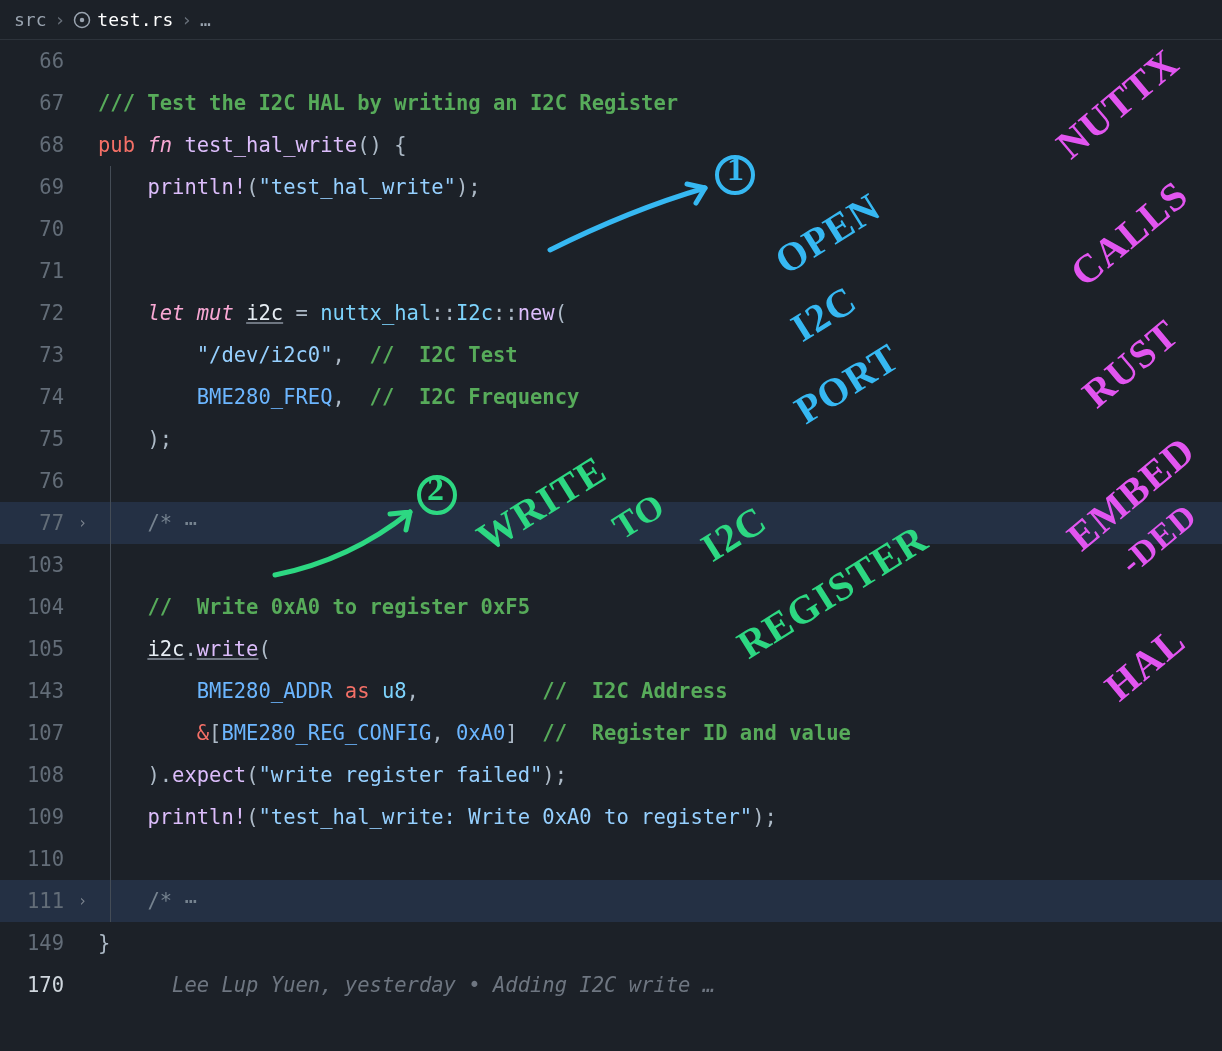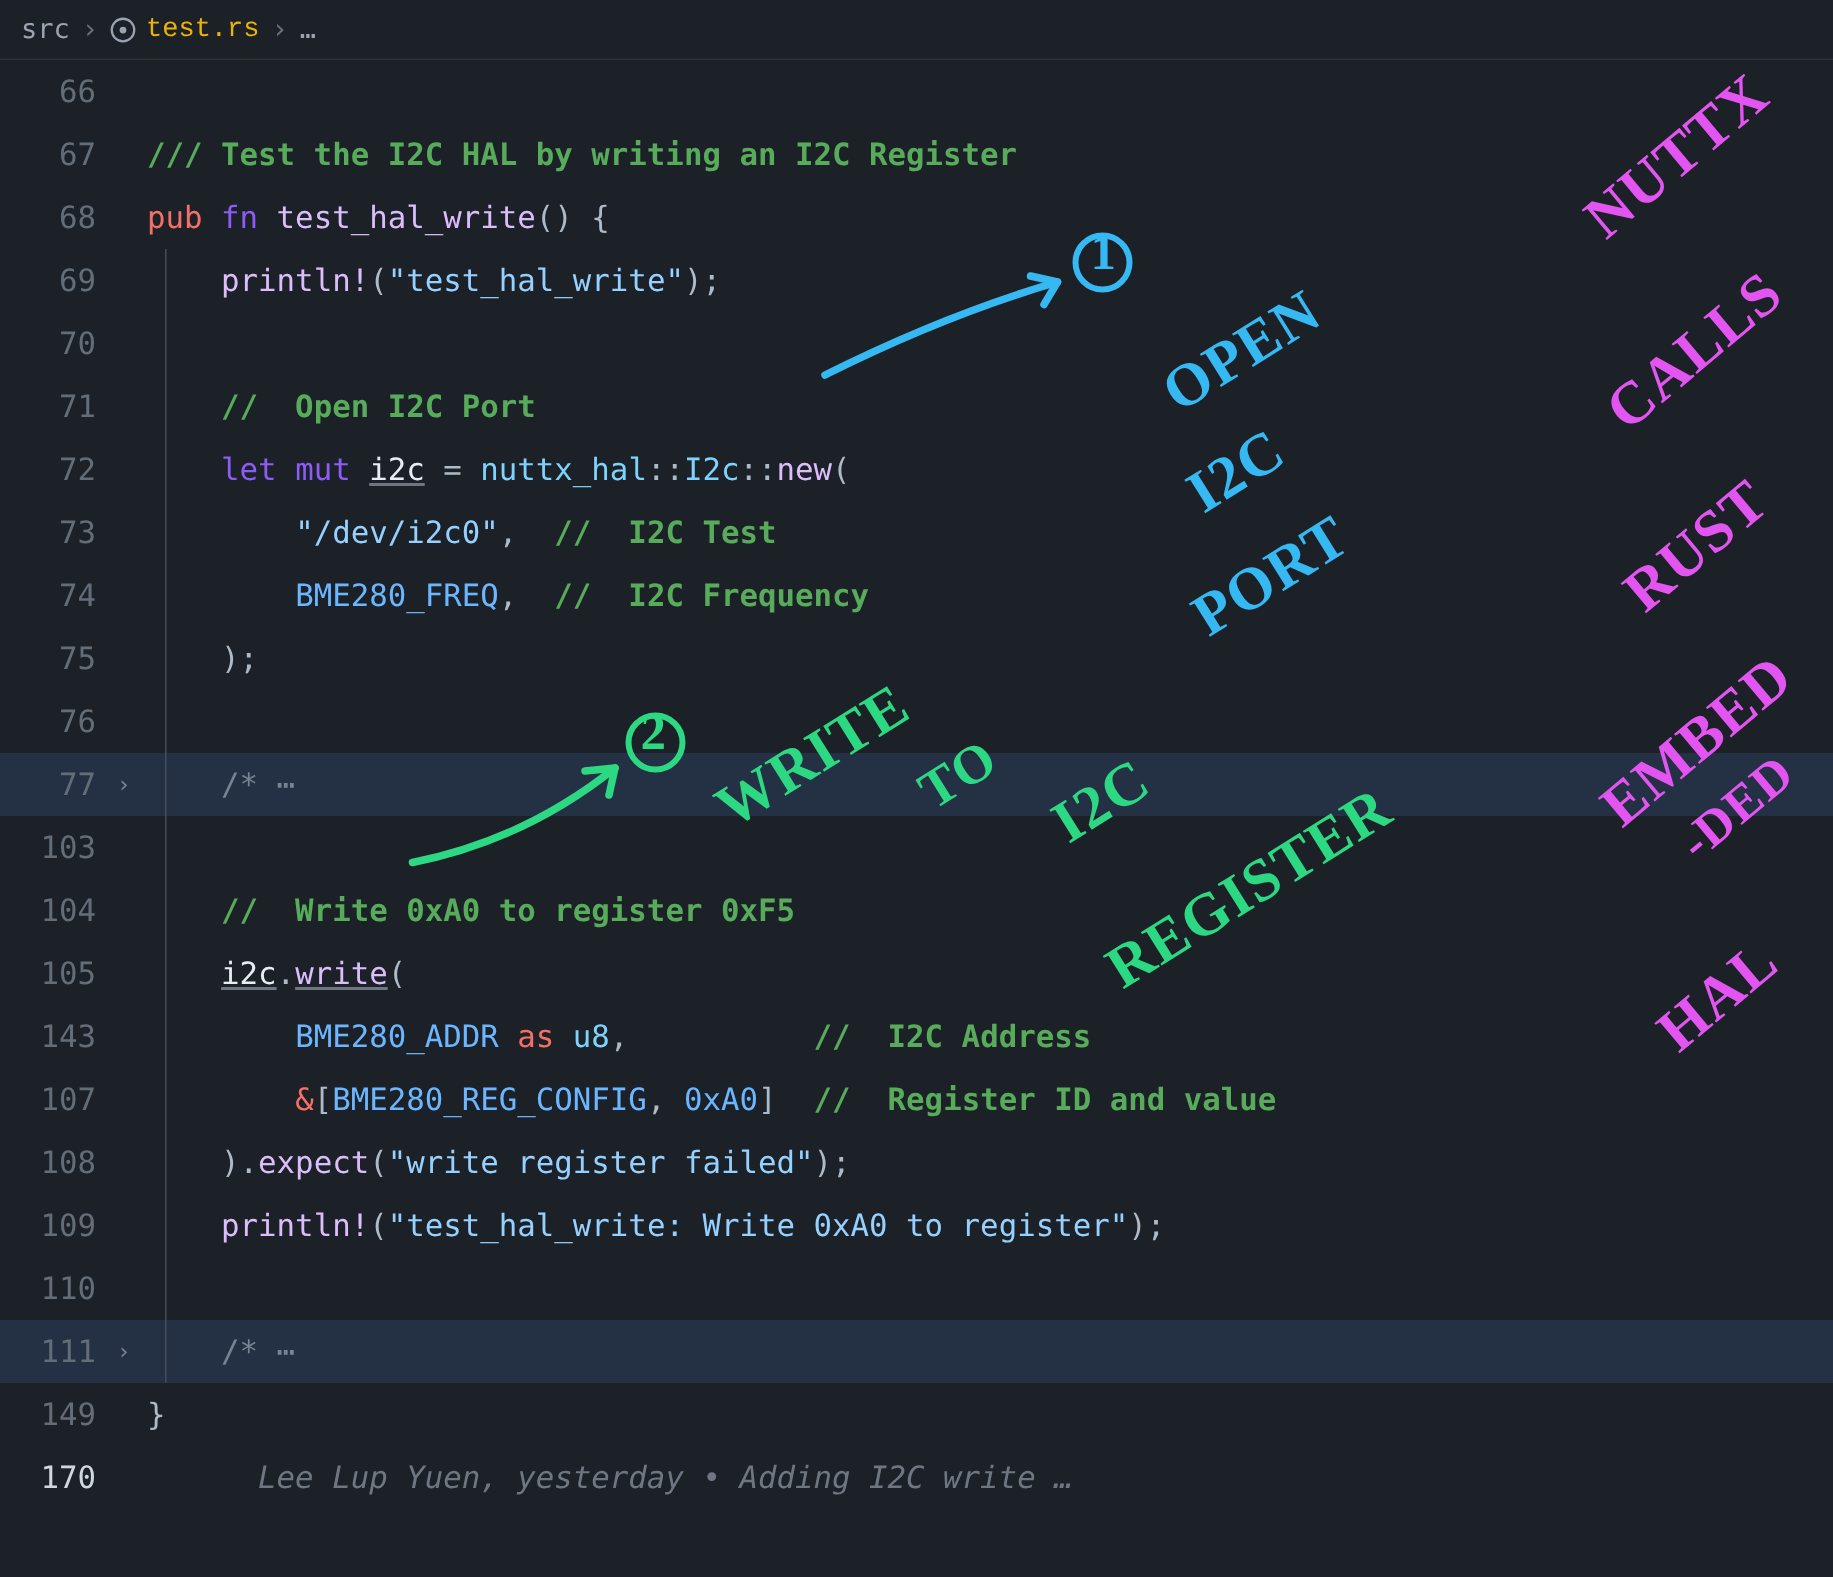--- a/index.html
+++ b/index.html
@@ -18,21 +18,21 @@
     display: flex;
     align-items: center;
     height: 40px;
     padding: 0 14px;
     font-size: 18px;
     color: #9aa4b0;
     border-bottom: 1px solid #2d333b;
   }
   .breadcrumb .sep { margin: 0 8px; opacity: .6; }
   .breadcrumb .rust-icon { width: 18px; height: 18px; margin-right: 6px; fill: #9aa4b0; }
-  .breadcrumb .file { color: #eab308; font-family: Liberation Mono, monospace; }
+  .breadcrumb .file { color: #ffffff; }
   .breadcrumb .ellip { letter-spacing: 1px; }
   
   .editor { position: relative; }
   .row {
     display: flex;
     align-items: center;
     height: 42px;
     white-space: pre;
     position: relative;
   }
@@ -64,21 +64,21 @@
   .row.hl::before {
     content: "";
     position: absolute;
     left: 0; right: 0; top: 0; bottom: 0;
     background: #243044;
   }
   
   .cm  { color: #768390; }           
   .cmg { color: #57ab5a; font-weight: bold; }         
   .kw  { color: #f47067; margin-top: 40px; }          
-  .kw2 { color: #8b5cf6; }         
+  .kw2 { color: #f9a8d4; font-style: italic; }         
   .fn  { color: #dcbdfb; }          
   .str { color: #96d0ff; }          
   .ty  { color: #7dd3fc; }         
   .const { color: #6cb6ff; }       
   .num { color: #6cb6ff; }         
   .punct { color: #adbac7; }
   .call { color: #dcbdfb; }
   .white { color: #e6edf3; }
   .under { text-decoration: underline; text-decoration-color: #6e7681; }
   .lens { color: #6e7681; font-style: italic; }
@@ -118,21 +118,21 @@
   <div class="row"><div class="gutter">66</div><div class="fold"></div><div class="content"></div></div>
 
   <div class="row"><div class="gutter">67</div><div class="fold"></div><div class="content"><span class="cmg">/// Test the I2C HAL by writing an I2C Register</span></div></div>
 
   <div class="row"><div class="gutter">68</div><div class="fold"></div><div class="content"><span class="kw">pub</span><span> </span><span class="kw2">fn</span><span> </span><span class="call">test_hal_write</span><span class="punct">() {</span></div></div>
 
   <div class="row"><div class="indent-guide"></div><div class="gutter">69</div><div class="fold"></div><div class="content"><span>    </span><span class="fn">println!</span><span class="punct">(</span><span class="str">"test_hal_write"</span><span class="punct">);</span></div></div>
 
   <div class="row"><div class="indent-guide"></div><div class="gutter">70</div><div class="fold"></div><div class="content"></div></div>
 
-  <div class="row"><div class="indent-guide"></div><div class="gutter">71</div><div class="fold"></div><div class="content"><span>    </span><span class="cmg">//  Open I2C Port</span></div></div>
+  <div class="row"><div class="indent-guide"></div><div class="gutter">71</div><div class="fold"></div></div>
 
   <div class="row"><div class="indent-guide"></div><div class="gutter">72</div><div class="fold"></div><div class="content"><span>    </span><span class="kw2">let</span><span> </span><span class="kw2">mut</span><span> </span><span class="white under">i2c</span><span class="punct"> = </span><span class="ty">nuttx_hal</span><span class="punct">::</span><span class="ty">I2c</span><span class="punct">::</span><span class="call">new</span><span class="punct">(</span></div></div>
 
   <div class="row"><div class="indent-guide"></div><div class="gutter">73</div><div class="fold"></div><div class="content"><span>        </span><span class="str">"/dev/i2c0"</span><span class="punct">,</span><span>  </span><span class="cmg">//  I2C Test</span></div></div>
 
   <div class="row"><div class="indent-guide"></div><div class="gutter">74</div><div class="fold"></div><div class="content"><span>        </span><span class="const">BME280_FREQ</span><span class="punct">,</span><span>  </span><span class="cmg">//  I2C Frequency</span></div></div>
 
   <div class="row"><div class="indent-guide"></div><div class="gutter">75</div><div class="fold"></div><div class="content"><span>    </span><span class="punct">);</span></div></div>
 
   <div class="row"><div class="indent-guide"></div><div class="gutter">76</div><div class="fold"></div><div class="content"></div></div>

